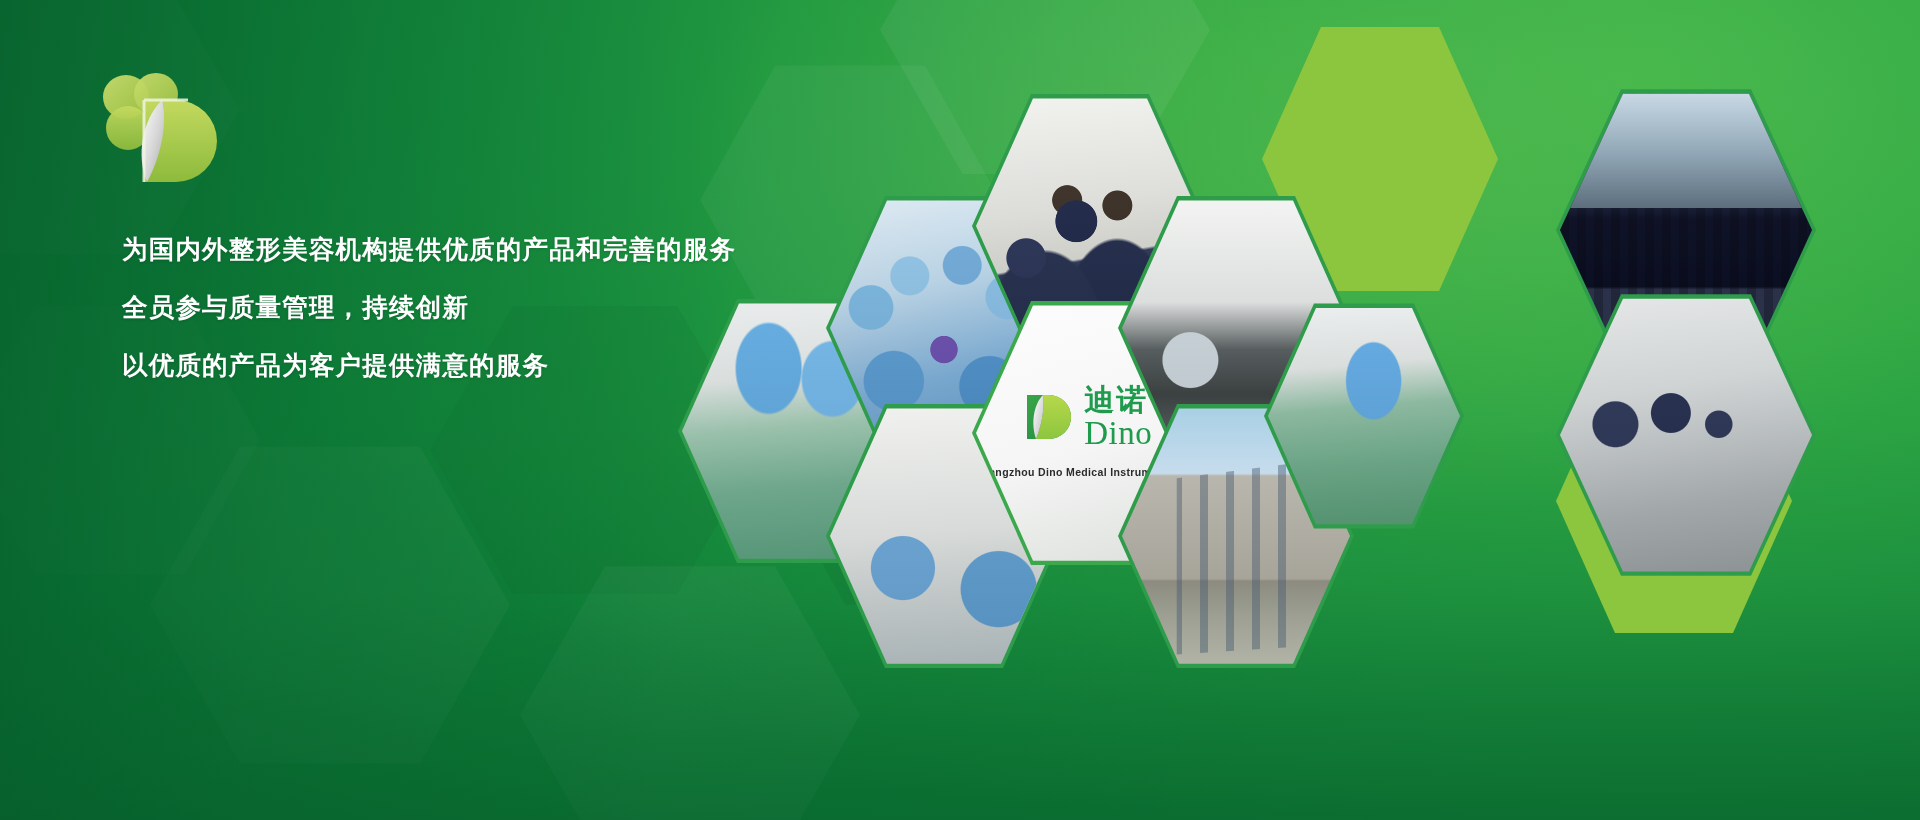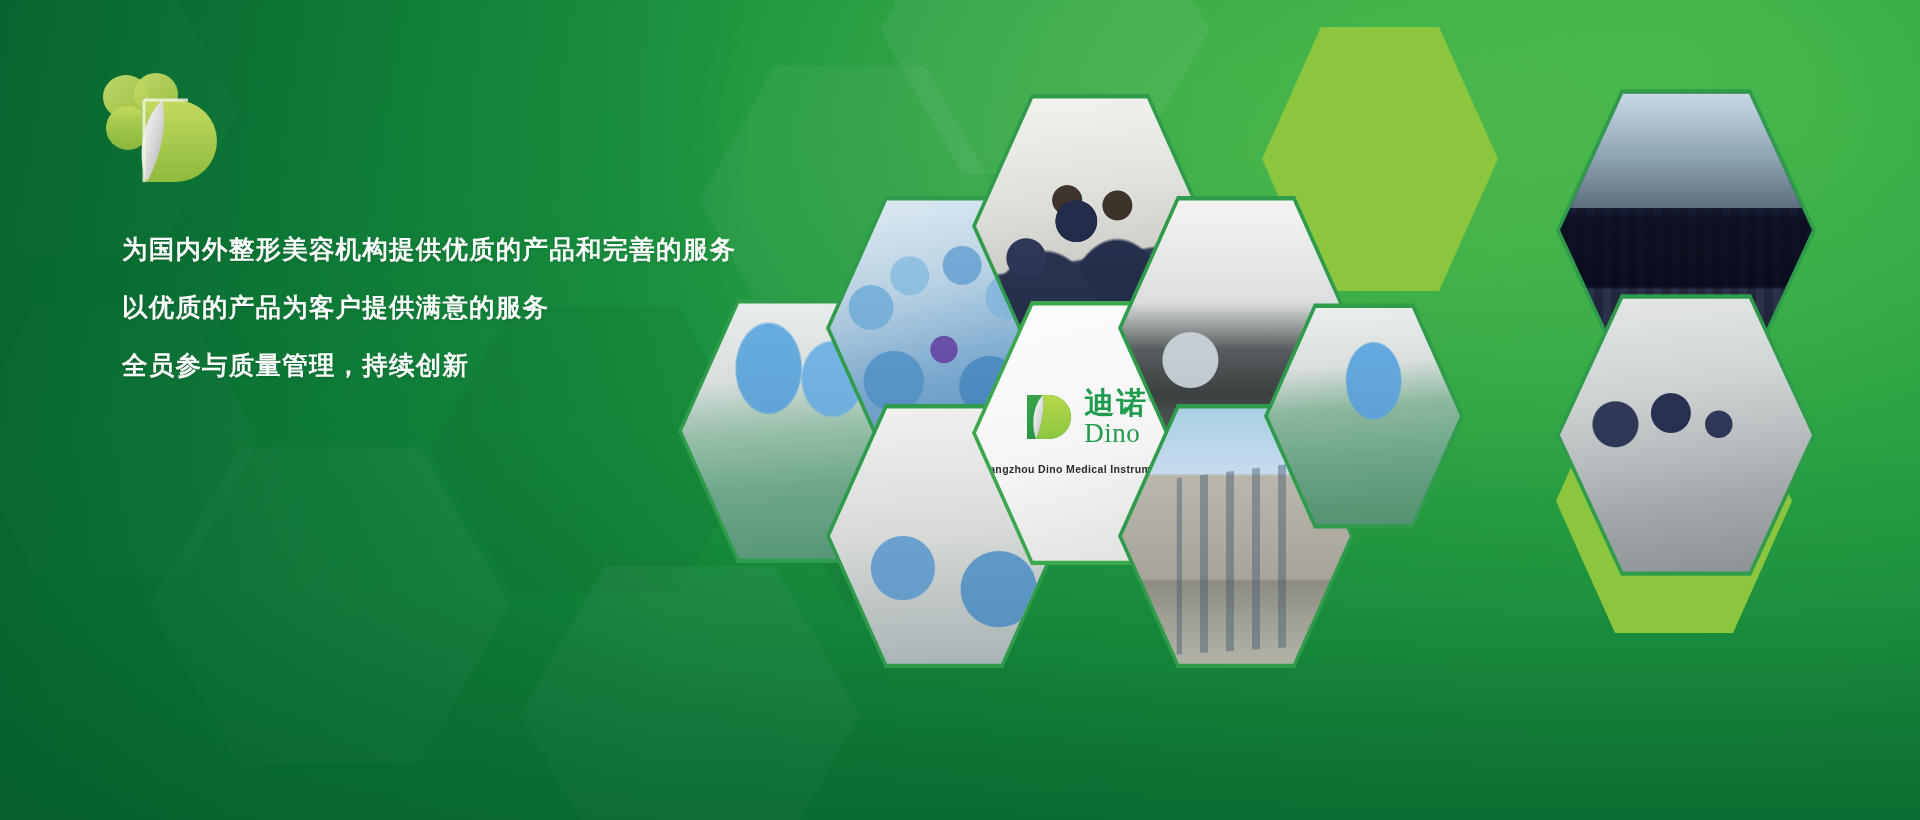--- a/index.html
+++ b/index.html
@@ -121,21 +121,21 @@
   .logo-hex-content{
     position:absolute;inset:0;display:flex;flex-direction:column;
     align-items:center;justify-content:center;
     background:linear-gradient(165deg,#fdfdfd 0%,#f4f5f4 55%,#e8eae8 78%,#dcdfdc 100%);
   }
   .lh-row{display:flex;align-items:center;gap:9px;margin-top:-4px;}
   .lh-mark{width:52px;height:52px;position:relative;}
   .lh-text{display:flex;flex-direction:column;align-items:flex-start;line-height:1;}
   .lh-cn{font-size:30px;font-weight:700;color:#1f9b4d;letter-spacing:2px;position:relative;}
   .lh-cn sup{font-size:9px;vertical-align:super;font-weight:400;}
-  .lh-en{font-family:"Liberation Serif","DejaVu Serif",serif;font-size:27px;color:#1f9b4d;letter-spacing:.5px;margin-top:2px;}
+  .lh-en{font-family:"Liberation Serif","DejaVu Serif",serif;font-size:33px;color:#1f9b4d;letter-spacing:.5px;margin-top:2px;}
   .lh-co{margin-top:16px;font-size:10.5px;color:#2b2b2b;letter-spacing:.35px;font-weight:600;white-space:nowrap;}
 </style>
 </head>
 <body>
 
 <div id="stage">
 
   <div class="bg-base"></div>
   <div class="bg-glow"></div>
 
@@ -278,18 +278,18 @@
 
           <path d="M70 30 C76 56 68 88 55 112 C44 86 50 50 70 30 Z" fill="url(#bl3)"></path>
 
           <path d="M52 30 H96 M52 30 V112" stroke="#eef4e2" stroke-width="3" fill="none" opacity=".85"></path>
         </svg>
       </span>
     </div>
 
     <div class="tagline">
       <p>为国内外整形美容机构提供优质的产品和完善的服务</p>
+      <p>全员参与质量管理，持续创新</p>
       <p>以优质的产品为客户提供满意的服务</p>
-      <p>全员参与质量管理，持续创新</p>
     </div>
   </div>
 
 </div>
 
 </body></html>

